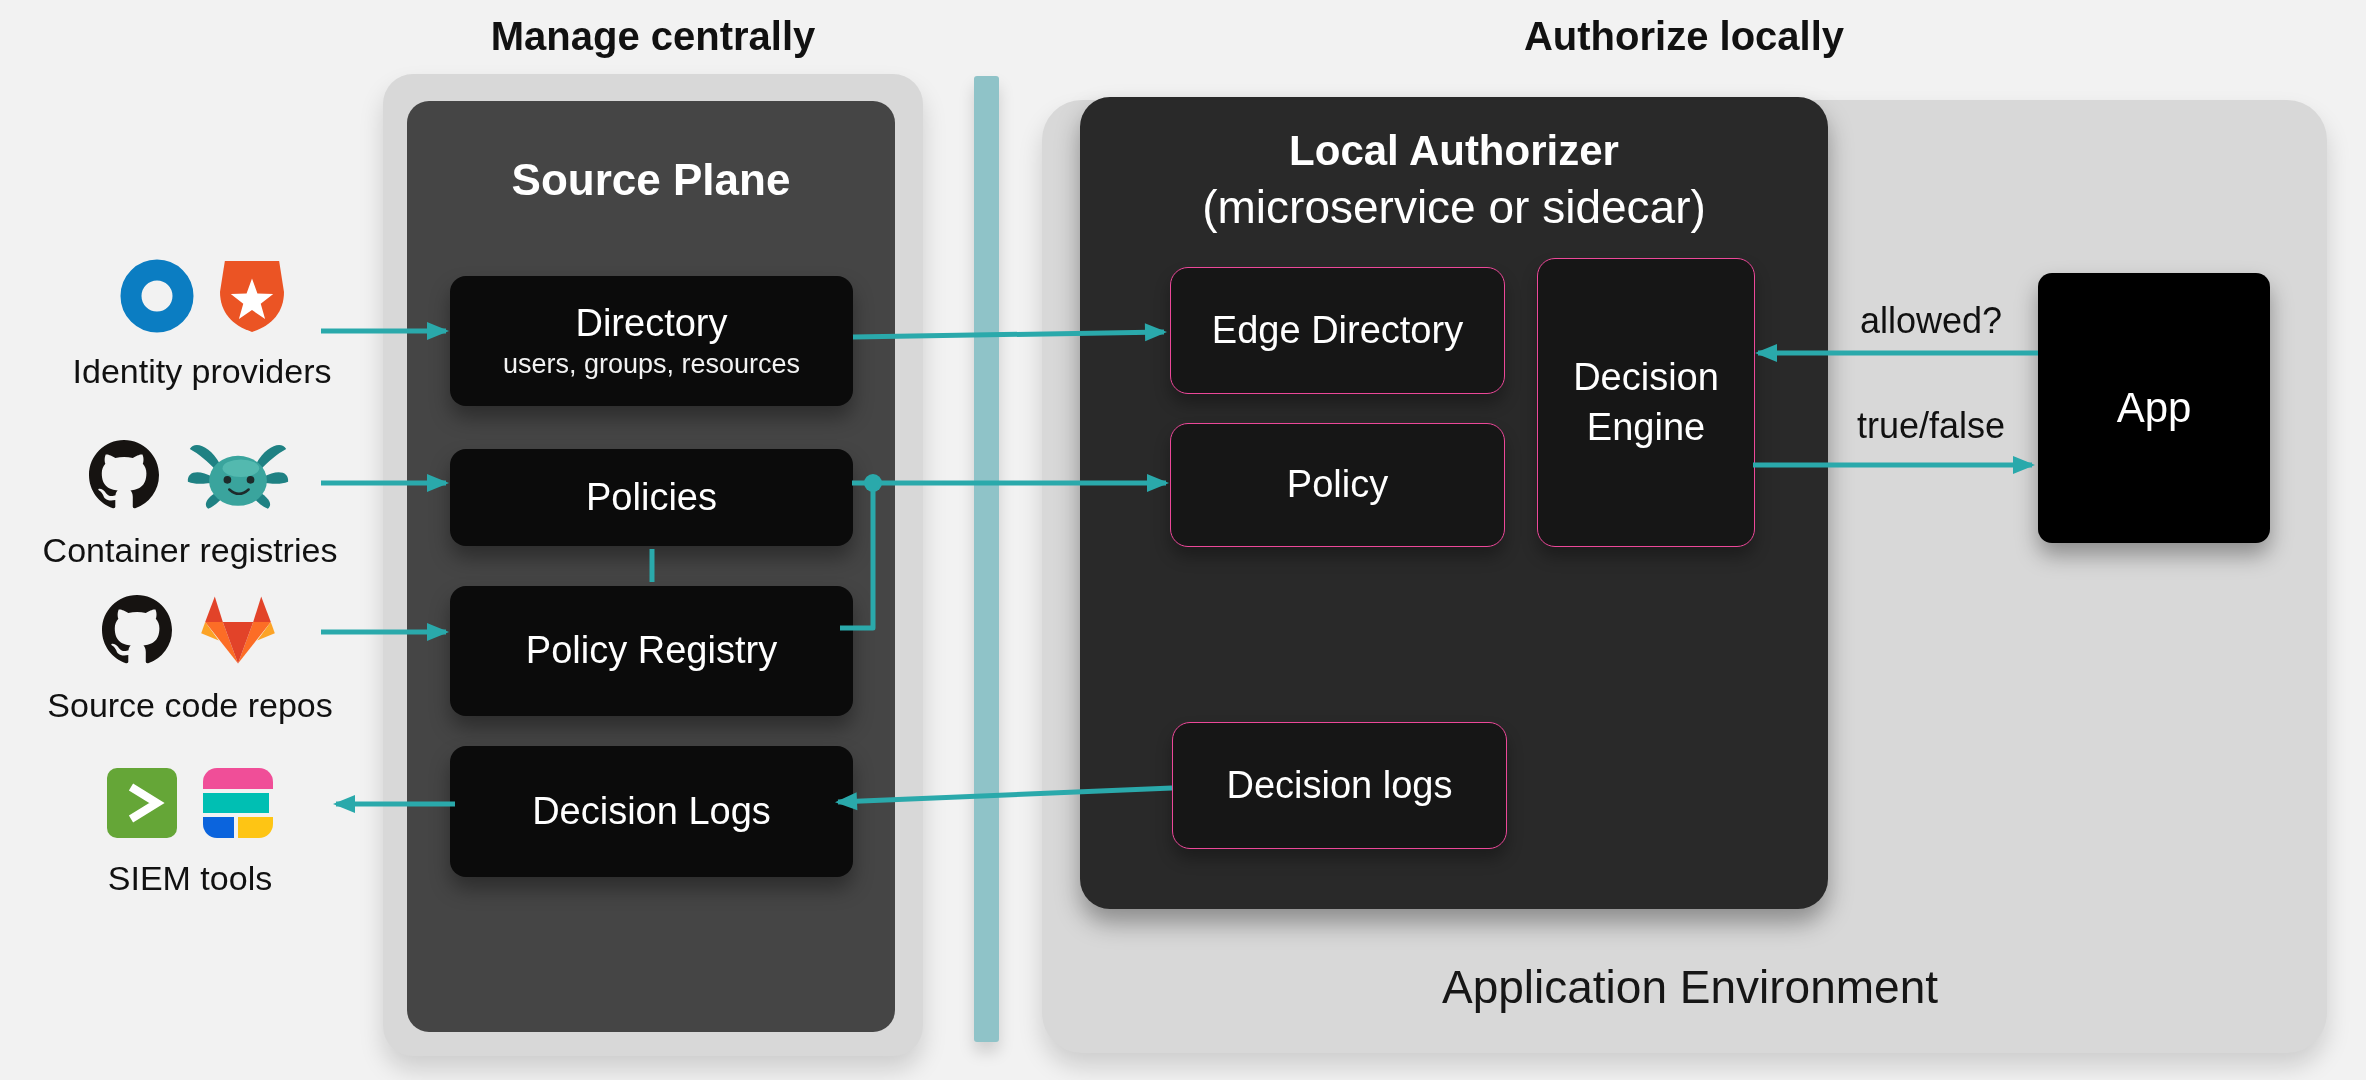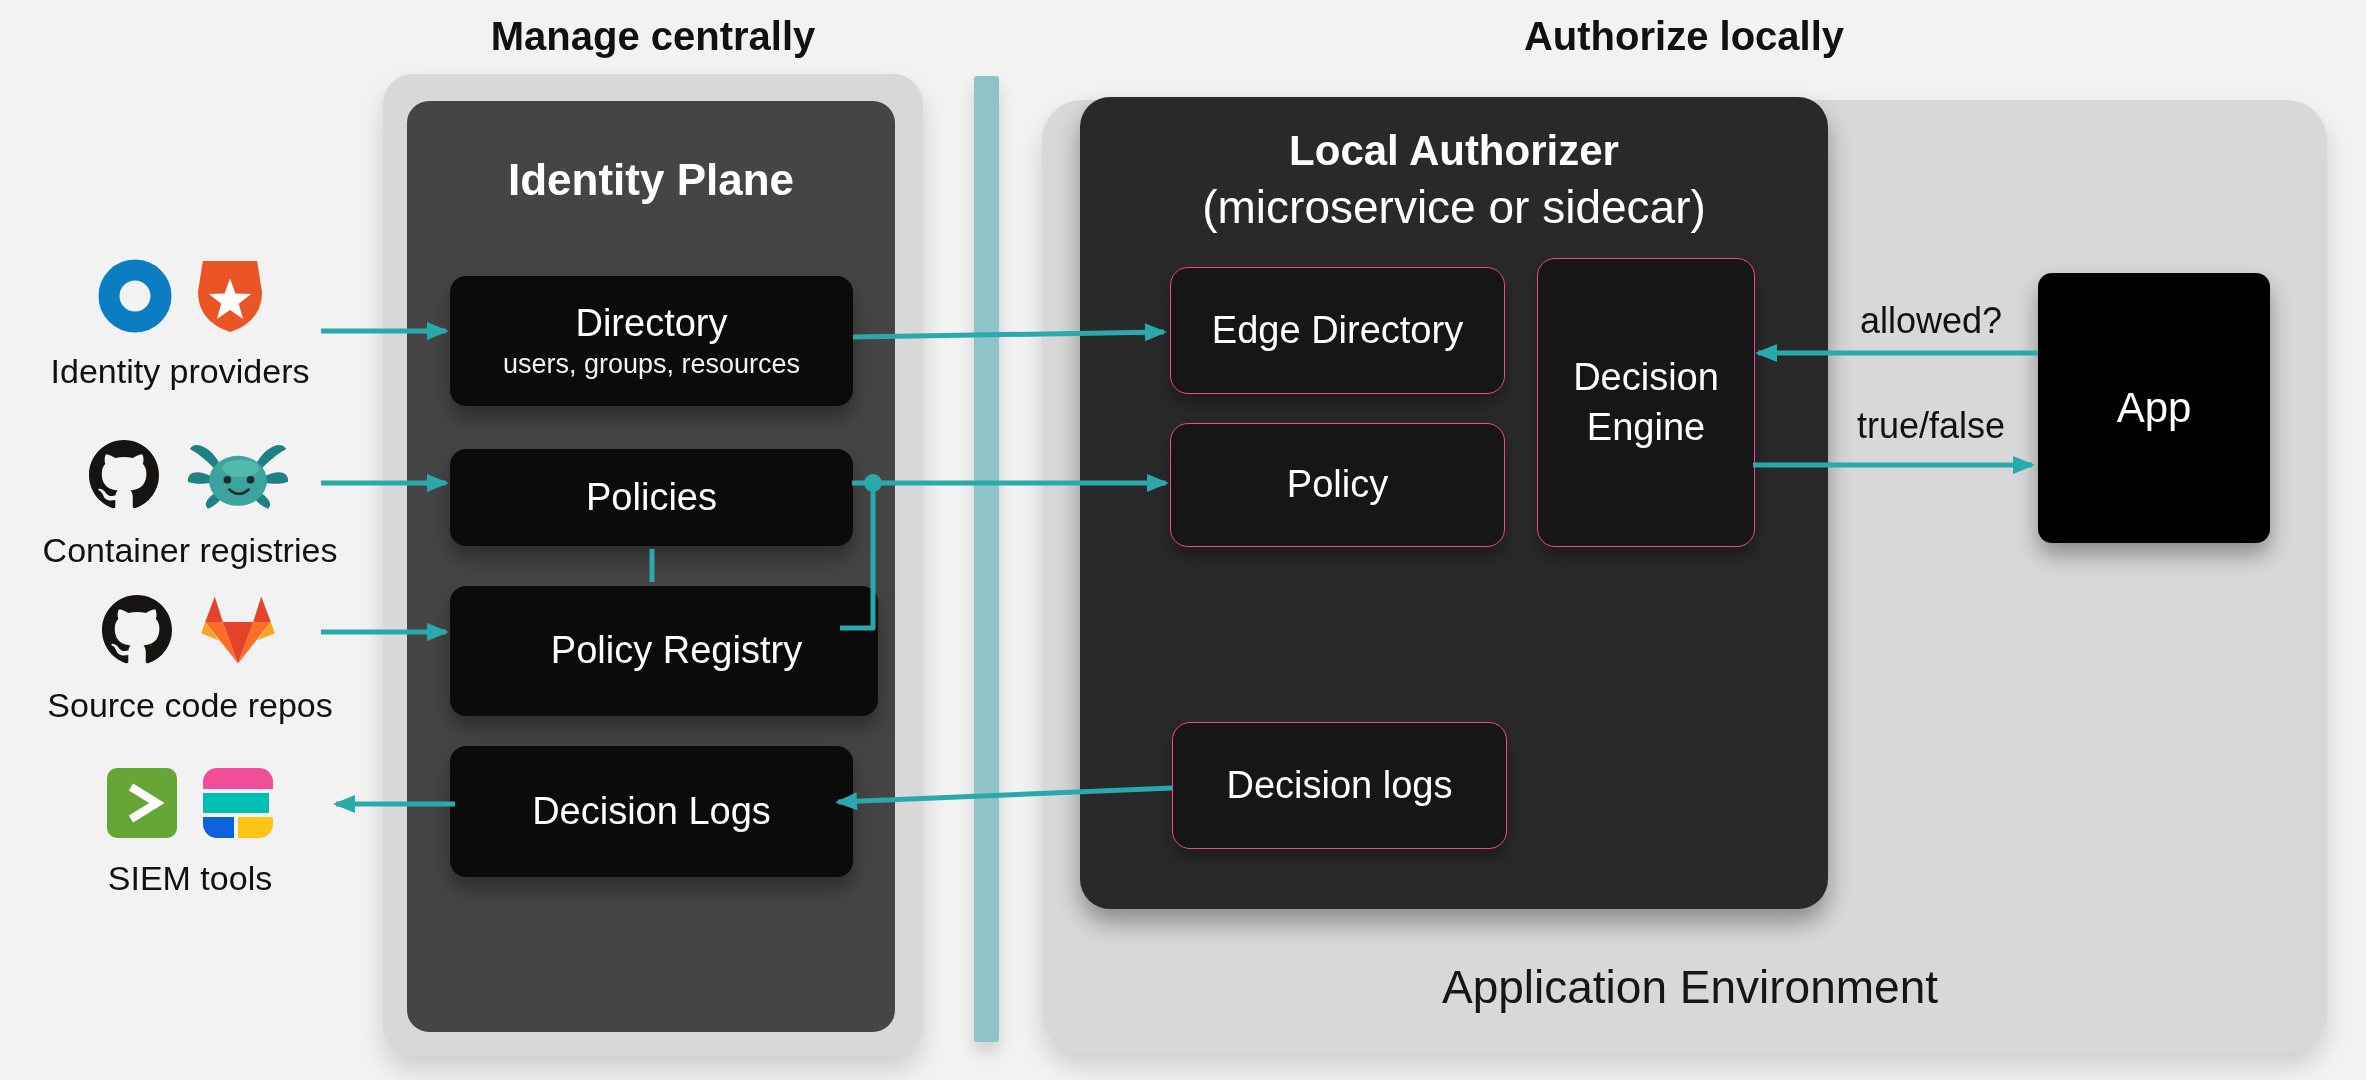--- a/index.html
+++ b/index.html
@@ -33,30 +33,30 @@
 </head>
 <body>
 
 <div id="stage">
 
   <div class="abs section-title" style="left:353px;top:12px;width:600px;">Manage centrally</div>
   <div class="abs section-title" style="left:1384px;top:12px;width:600px;">Authorize locally</div>
 
   <div class="abs panel" style="left:383px;top:74px;width:540px;height:982px;"></div>
   <div class="abs cp-inner" style="left:407px;top:101px;width:488px;height:931px;"></div>
-  <div class="abs cp-title" style="left:407px;top:155px;width:488px;">Identity Plane</div>
+  <div class="abs cp-title" style="left:407px;top:155px;width:488px;">Source Plane</div>
 
   <div class="abs blackbox" style="left:450px;top:276px;width:403px;height:130px;">
     <div class="lbl">Directory</div>
     <div class="sub">users, groups, resources</div>
   </div>
   <div class="abs blackbox" style="left:450px;top:449px;width:403px;height:97px;">
     <div class="lbl">Policies</div>
   </div>
-  <div class="abs blackbox" style="left:450px;top:586px;width:403px;height:130px;padding-left:25px;">
+  <div class="abs blackbox" style="left:450px;top:586px;width:403px;height:130px;">
     <div class="lbl">Policy Registry</div>
   </div>
   <div class="abs blackbox" style="left:450px;top:746px;width:403px;height:131px;">
     <div class="lbl">Decision Logs</div>
   </div>
 
   <div class="abs divider" style="left:974px;top:76px;width:25px;height:966px;"></div>
 
   <div class="abs panel" style="left:1042px;top:100px;width:1285px;height:953px;border-radius:40px;"></div>
 
@@ -81,21 +81,21 @@
 
   <div class="abs appbox" style="left:2038px;top:273px;width:232px;height:270px;">
     <span>App</span>
   </div>
 
   <div class="abs ae-label" style="left:1190px;top:960px;width:1000px;">Application Environment</div>
 
   <div class="abs flow-label" style="left:1821px;top:300px;width:220px;">allowed?</div>
   <div class="abs flow-label" style="left:1821px;top:405px;width:220px;">true/false</div>
 
-  <div class="abs source" style="left:12px;top:258px;">
+  <div class="abs source" style="left:34px;top:258px;">
     <div class="icons">
       <svg width="74" height="74" viewBox="0 0 74 74">
         <circle cx="37" cy="37" r="26" fill="none" stroke="#0b7dc2" stroke-width="21"></circle>
       </svg>
       <svg width="64" height="72" viewBox="0 0 66 74">
         <path d="M5,1 L61,1 L66,33 C66,54 53,68 33,74 C13,68 0,54 0,33 Z" fill="#eb5424"></path>
         <polygon fill="#fff" points="33,19 38.6,34.3 54.9,34.9 42,44.9 46.5,60.6 33,51.5 19.5,60.6 24,44.9 11.1,34.9 27.4,34.3"></polygon>
       </svg>
     </div>
     <div class="slbl">Identity providers</div>

